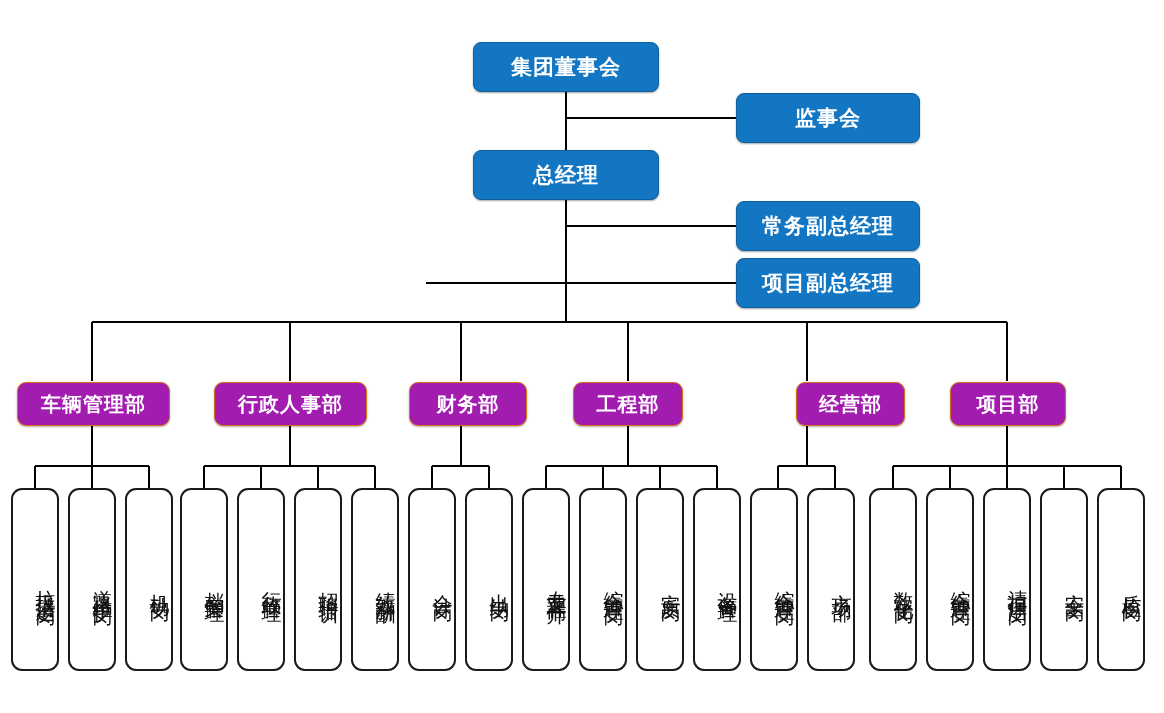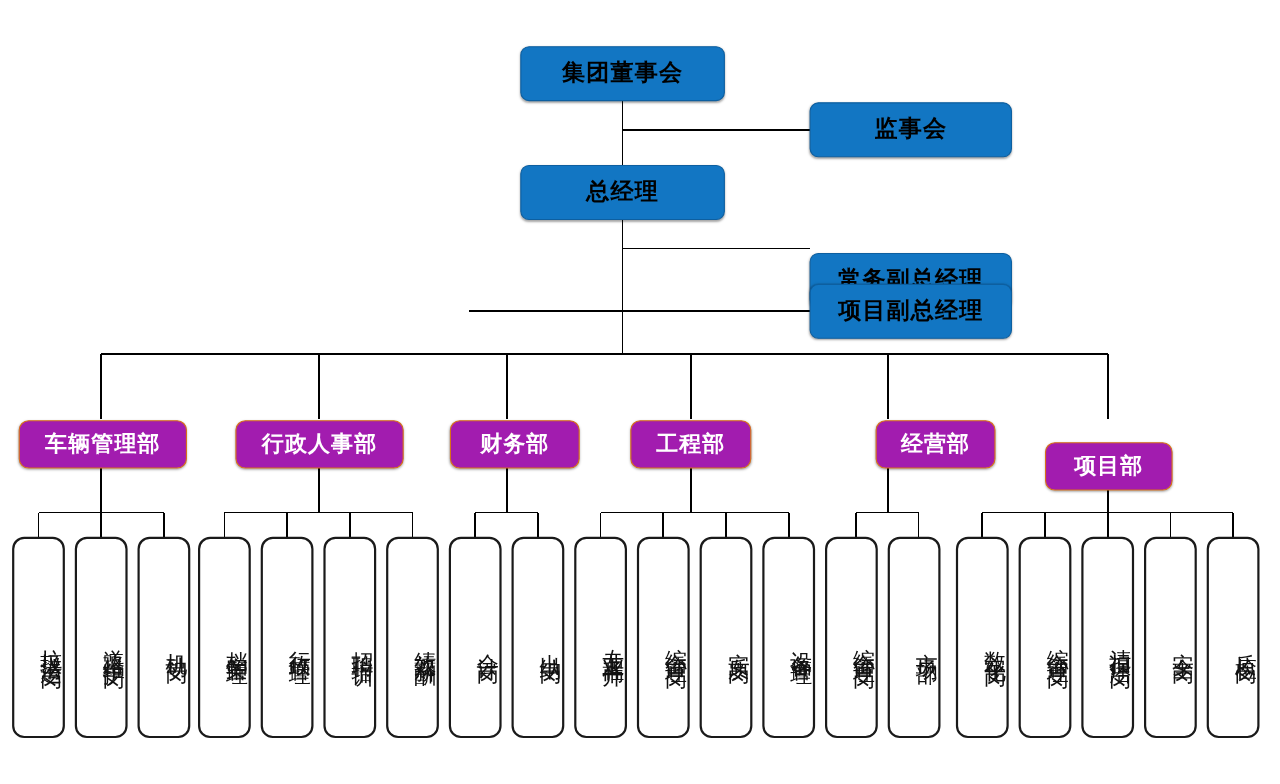--- a/index.html
+++ b/index.html
@@ -19,21 +19,21 @@
     align-items:center;
     justify-content:center;
     text-align:center;
     line-height:1.1;
     z-index:2;
   }
   .node.blue{
     background:#1276c3;
     border:1px solid #0d5fa0;
     border-radius:8px;
-    color:#000000;
+    color:#ffffff;
     font-size:21px;
     font-weight:bold;
     letter-spacing:1px;
     box-shadow:0 1px 2px rgba(0,0,0,0.35);
   }
   .node.orange{
     background:#a21caf;
     border:1px solid #d8701a;
     border-radius:9px;
     color:#ffffff;
@@ -125,36 +125,36 @@
       <line x1="1121" y1="466" x2="1121" y2="488"></line>
     </g>
   </svg>
 
   <div class="node blue" style="left:473px;top:42px;width:186px;height:50px;">集团董事会</div>
 
   <div class="node blue" style="left:736px;top:93px;width:184px;height:50px;">监事会</div>
 
   <div class="node blue" style="left:473px;top:150px;width:186px;height:50px;">总经理</div>
 
-  <div class="node blue" style="left:736px;top:201px;width:184px;height:50px;margin-top:29px;">常务副总经理</div>
+  <div class="node blue" style="left:736px;top:201px;width:184px;height:50px;">常务副总经理</div>
 
   <div class="node blue" style="left:736px;top:258px;width:184px;height:50px;text-align:center;">项目副总经理</div>
 
 
   <div class="node orange" style="left:17px;top:382px;width:153px;height:44px;">车辆管理部</div>
 
   <div class="node orange" style="left:214px;top:382px;width:153px;height:44px;">行政人事部</div>
 
   <div class="node orange" style="left:409px;top:382px;width:118px;height:44px;">财务部</div>
 
   <div class="node orange" style="left:573px;top:382px;width:110px;height:44px;">工程部</div>
 
   <div class="node orange" style="left:753px;top:382px;width:109px;height:44px;margin-left:43px;">经营部</div>
 
-  <div class="node orange" style="left:950px;top:382px;width:116px;height:44px;margin-top:20px;">项目部</div>
+  <div class="node orange" style="left:950px;top:382px;width:116px;height:44px;">项目部</div>
 
   <div class="node leaf" style="left:11px;top:488px;width:48px;height:183px;">垃圾清运岗</div>
   <div class="node leaf" style="left:68px;top:488px;width:48px;height:183px;">道路维护岗</div>
   <div class="node leaf" style="left:125px;top:488px;width:48px;height:183px;">机动岗</div>
 
   <div class="node leaf" style="left:180px;top:488px;width:48px;height:183px;">档案管理</div>
   <div class="node leaf" style="left:237px;top:488px;width:48px;height:183px;">行政管理</div>
   <div class="node leaf" style="left:294px;top:488px;width:48px;height:183px;">招聘培训</div>
   <div class="node leaf" style="left:351px;top:488px;width:48px;height:183px;">绩效薪酬</div>
 

